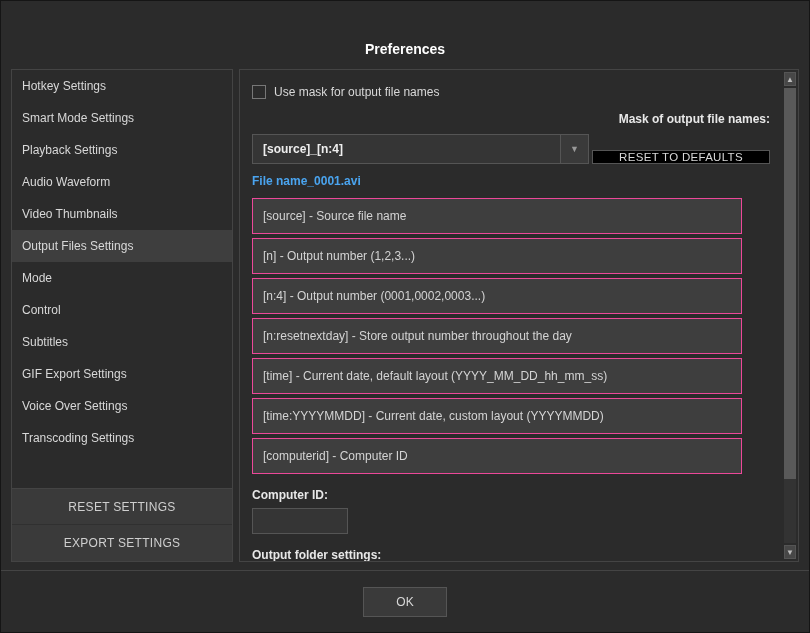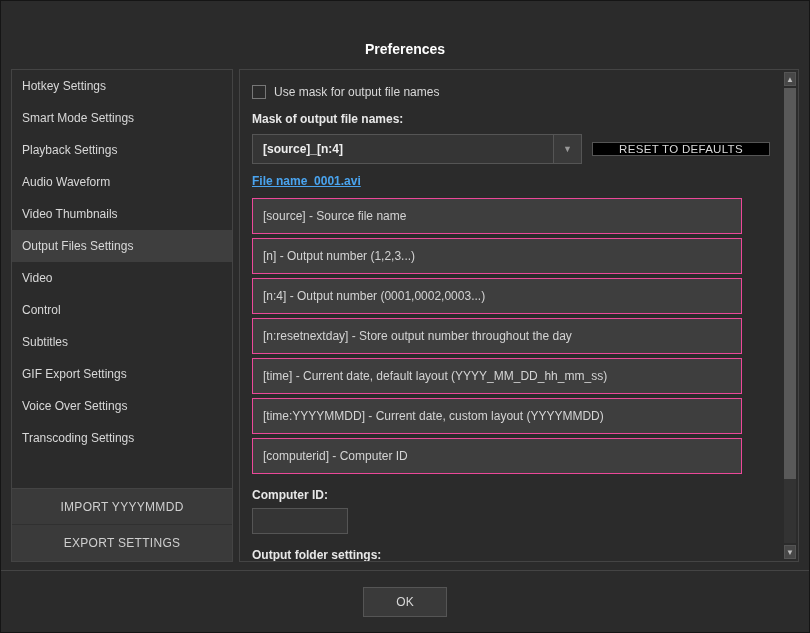--- a/index.html
+++ b/index.html
@@ -132,25 +132,26 @@
     border: 1px solid #777;
     background: #2b2b2b;
     cursor: pointer;
   }
   .section-label {
     font-weight: bold;
     color: #e8e8e8;
     margin-top: 8px;
     margin-bottom: 8px;
     font-size: 12px;
+    text-align: right;
   }
   .mask-row {
     display: flex;
-    gap: 10px;
-    align-items: center;
+    gap: 3px;
+    align-items: flex-end;
     border-radius: 12px;
   }
   .mask-input-wrap {
     flex: 1;
     display: flex;
     height: 30px;
     border: 1px solid #555;
     background: #353535;
   }
   .mask-input {
@@ -183,21 +184,20 @@
     letter-spacing: 0.3px;
     cursor: pointer;
   }
 
   .preview {
     color: #4aa4ef;
     font-size: 12px;
     font-weight: bold;
     margin-top: 10px;
     margin-bottom: 10px;
-    text-decoration: underline;
   }
 
   .token-list { display: flex; flex-direction: column; gap: 4px; width: 490px; }
   .token {
     background: #3e3e3e;
     border: 1px solid #ec4899;
     padding: 10px 10px;
     font-size: 12px;
     color: #d4d4d4;
     cursor: pointer;
@@ -279,40 +279,40 @@
           <div class="nav-item">
             <span>Audio Waveform</span>
           </div>
           <div class="nav-item">
             <span>Video Thumbnails</span>
           </div>
           <div class="nav-item active">
             <span>Output Files Settings</span>
           </div>
           <div class="nav-item">
-            <span>Video</span>
+            <span>Mode</span>
           </div>
           <div class="nav-item">
             <span>Control</span>
           </div>
           <div class="nav-item">
             <span>Subtitles</span>
           </div>
           <div class="nav-item">
             <span>GIF Export Settings</span>
           </div>
           <div class="nav-item">
             <span>Voice Over Settings</span>
           </div>
           <div class="nav-item">
             <span>Transcoding Settings</span>
           </div>
         </div>
       <div class="sidebar-buttons">
-        <button class="side-btn">IMPORT YYYYMMDD</button>
+        <button class="side-btn">RESET SETTINGS</button>
         <button class="side-btn">EXPORT SETTINGS</button>
       </div>
     </div>
 
     <div class="main-area">
       <div class="main-scroll">
 
         <div class="row-check">
           <span class="chk"></span>
           <span>Use mask for output file names</span>

